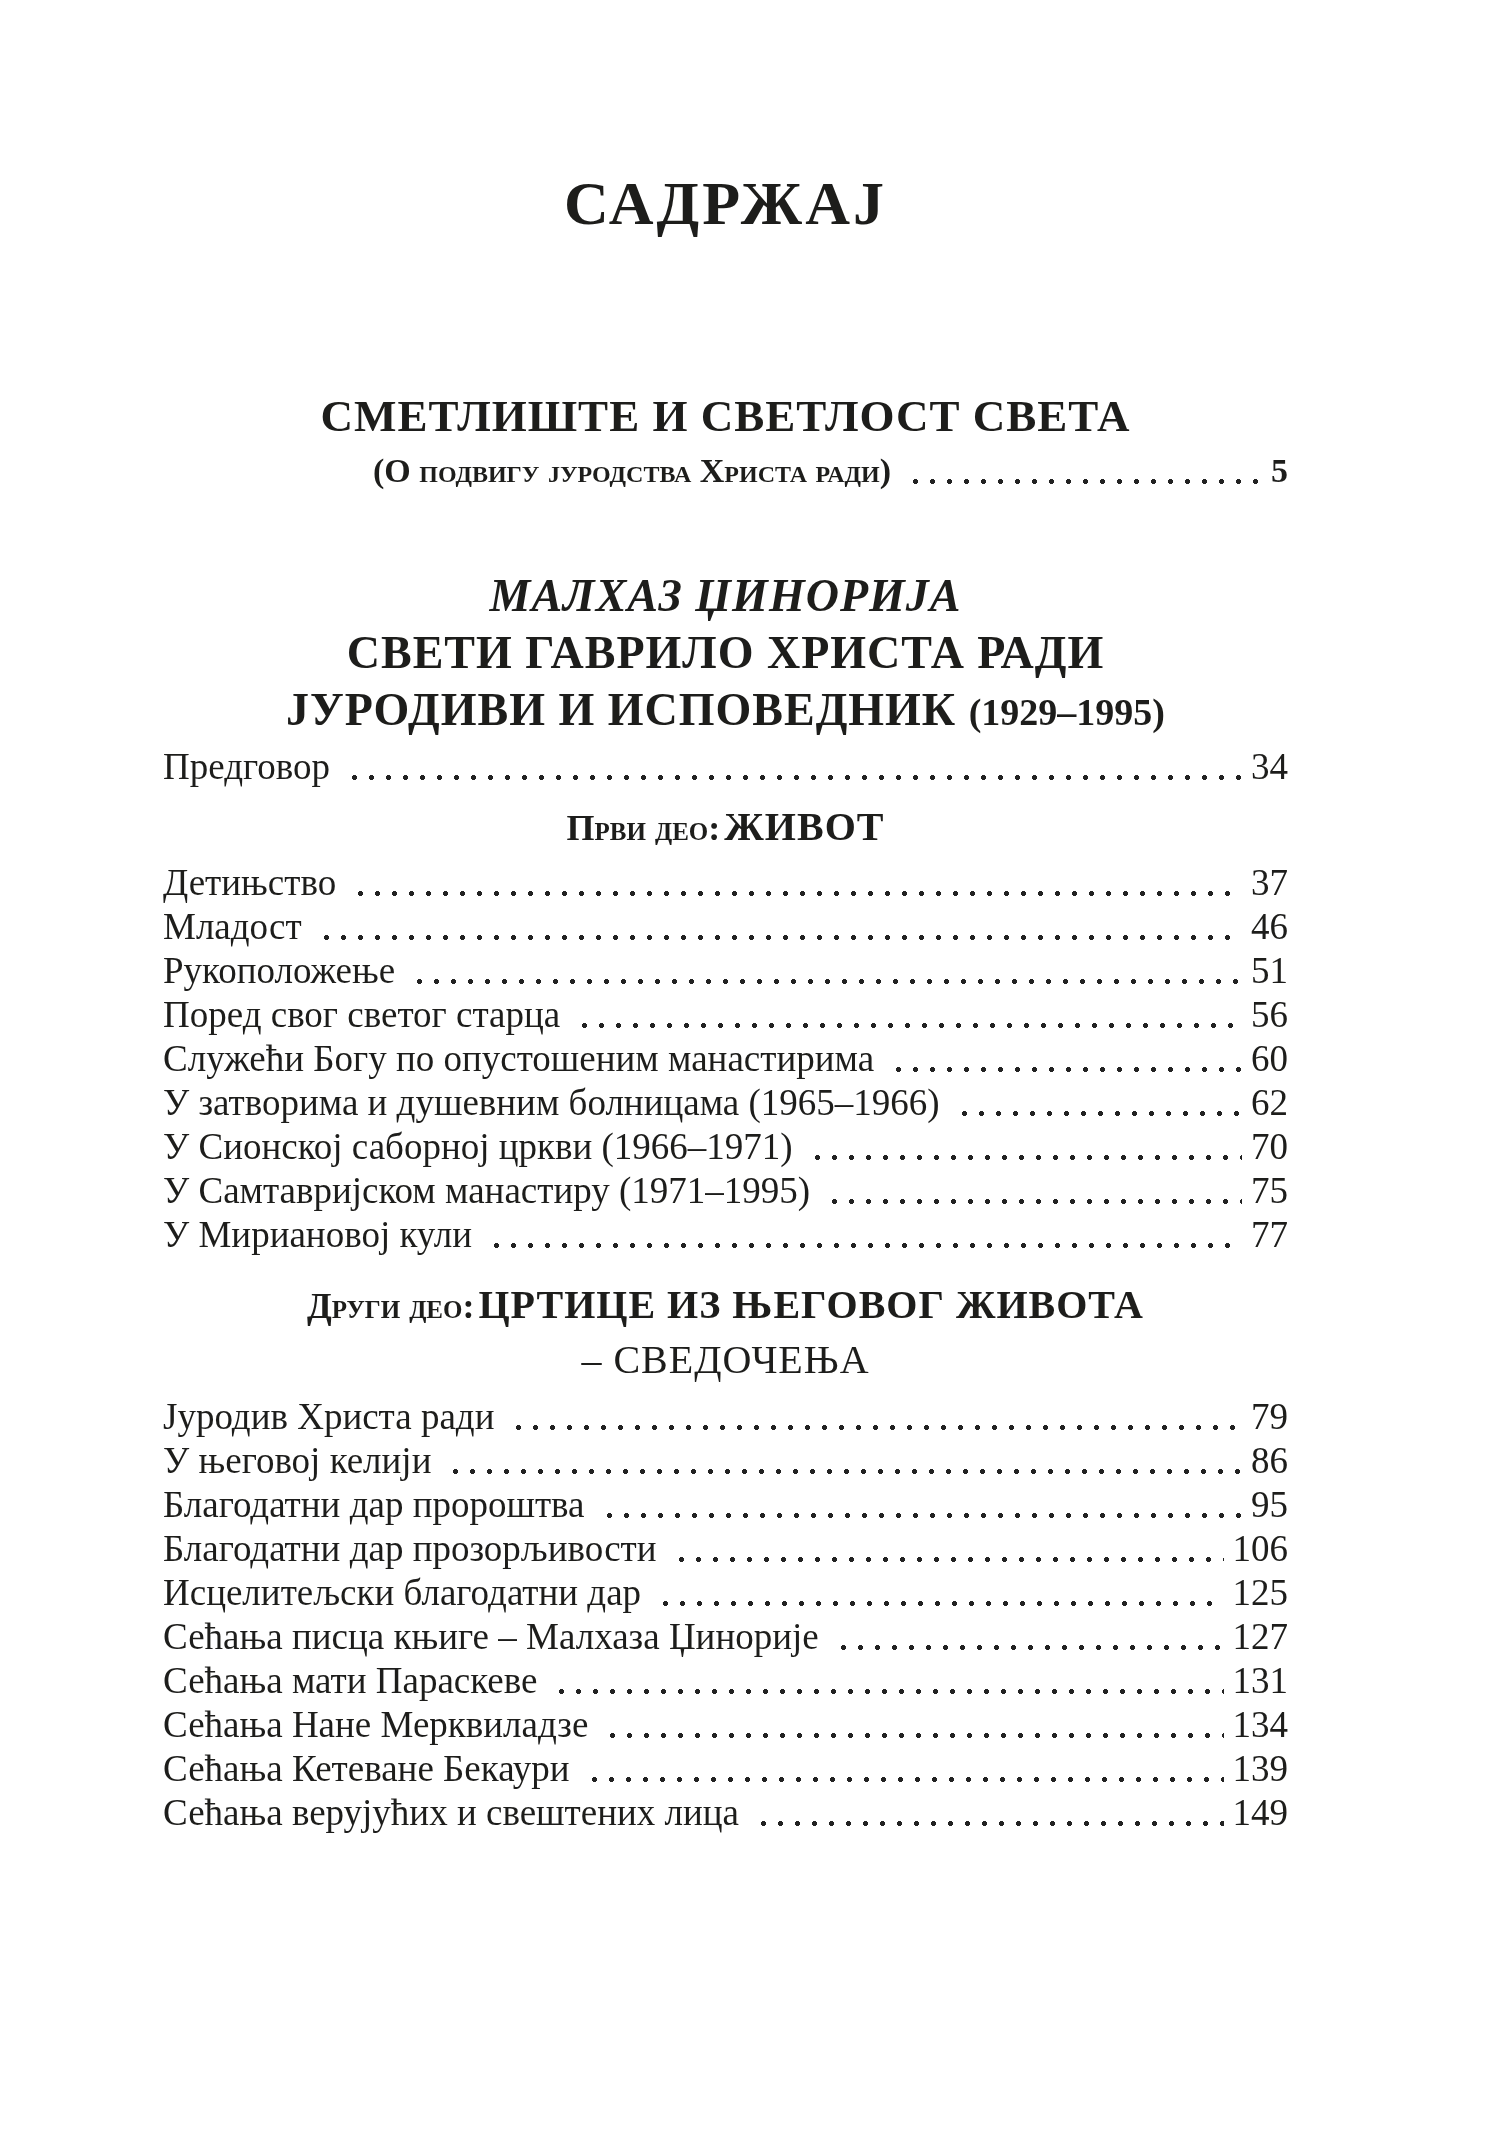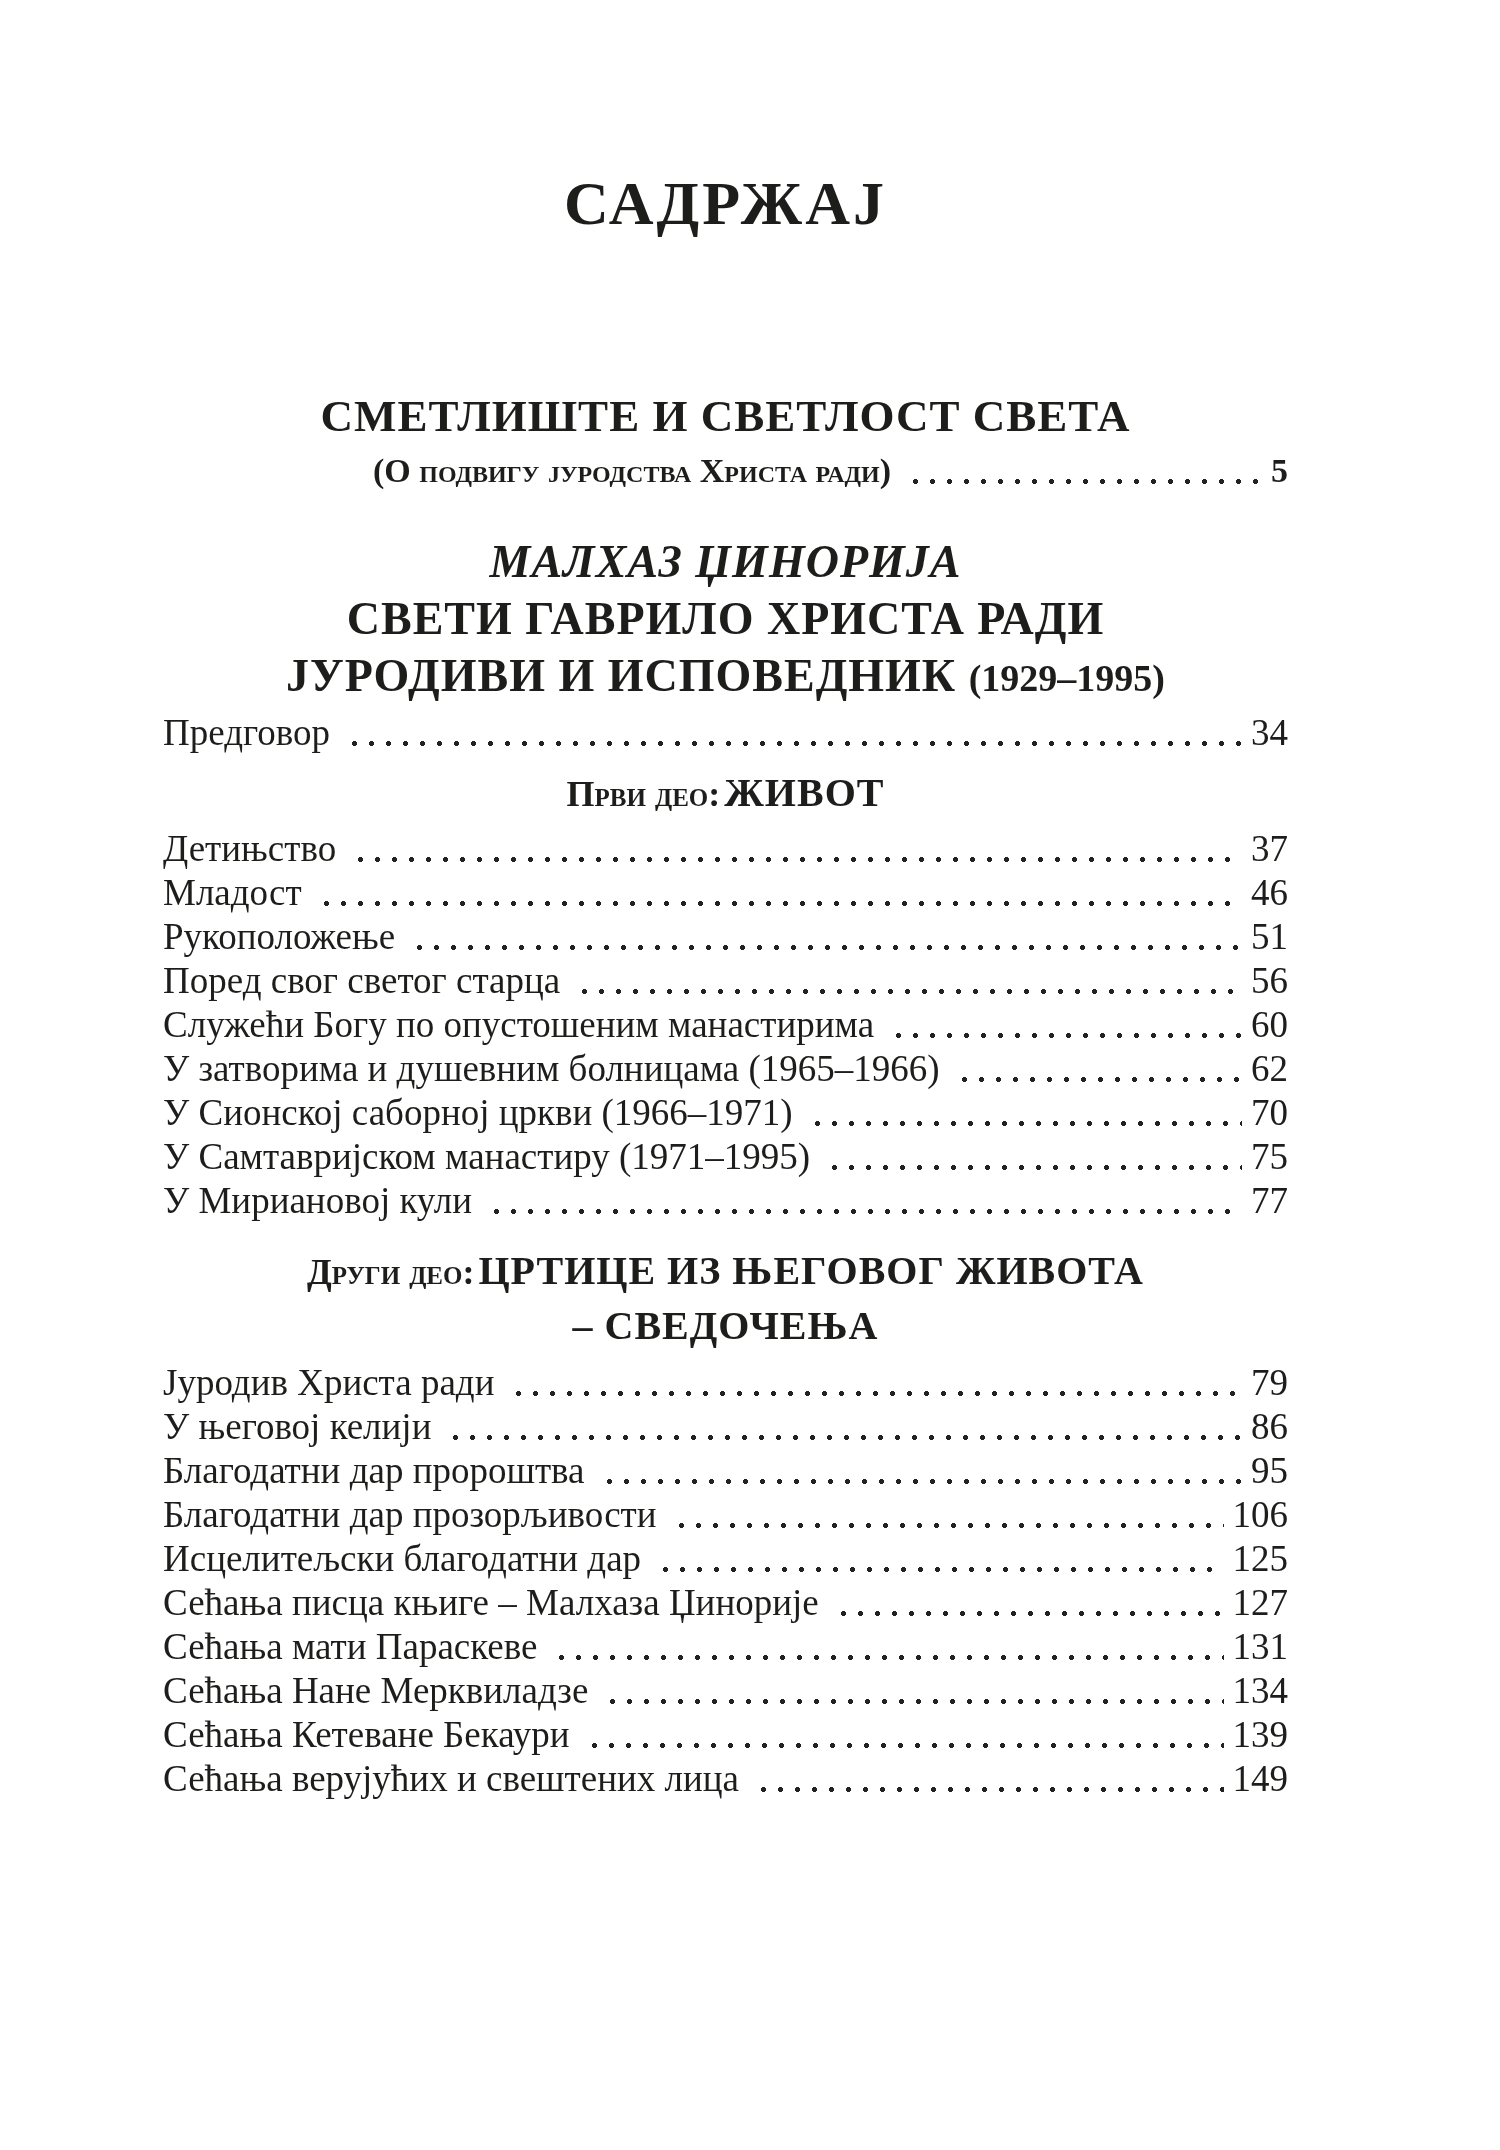--- a/index.html
+++ b/index.html
@@ -51,21 +51,21 @@
   .dots {
     flex: 1;
     align-self: stretch;
     margin: 0 9px 0 10px;
     background-image: radial-gradient(circle 2.3px at center, #222222 98%, rgba(0,0,0,0));
     background-size: 17px 5px;
     background-repeat: repeat-x;
     background-position: left 6px bottom 9px;
   }
   .num { text-align: right; white-space: nowrap; }
-  .book-heading { margin-top: 40px; text-align: center; font-weight: 700; }
+  .book-heading { margin-top: 74px; text-align: center; font-weight: 700; }
   .book-author {
     font-style: italic;
     font-size: 46px;
     line-height: 57px;
     letter-spacing: 1px;
   }
   .book-title {
     font-size: 46px;
     line-height: 57px;
     letter-spacing: 1px;
@@ -83,21 +83,21 @@
   .part-line {
     margin-top: 14px;
     text-align: center;
     font-weight: 700;
     line-height: 48px;
   }
   .part-label { font-size: 36px; font-variant: small-caps; }
   .part-title { font-size: 40px; letter-spacing: 1px; }
   .part2-line2 {
     text-align: center;
-    font-weight: 700;
+    font-weight: 400;
     font-size: 40px;
     line-height: 46px;
     letter-spacing: 1px;
   }
   .rows-block { margin-top: 2px; }
   .part2-heading { margin-top: 24px; }
 </style>
 </head>
 <body>
 

